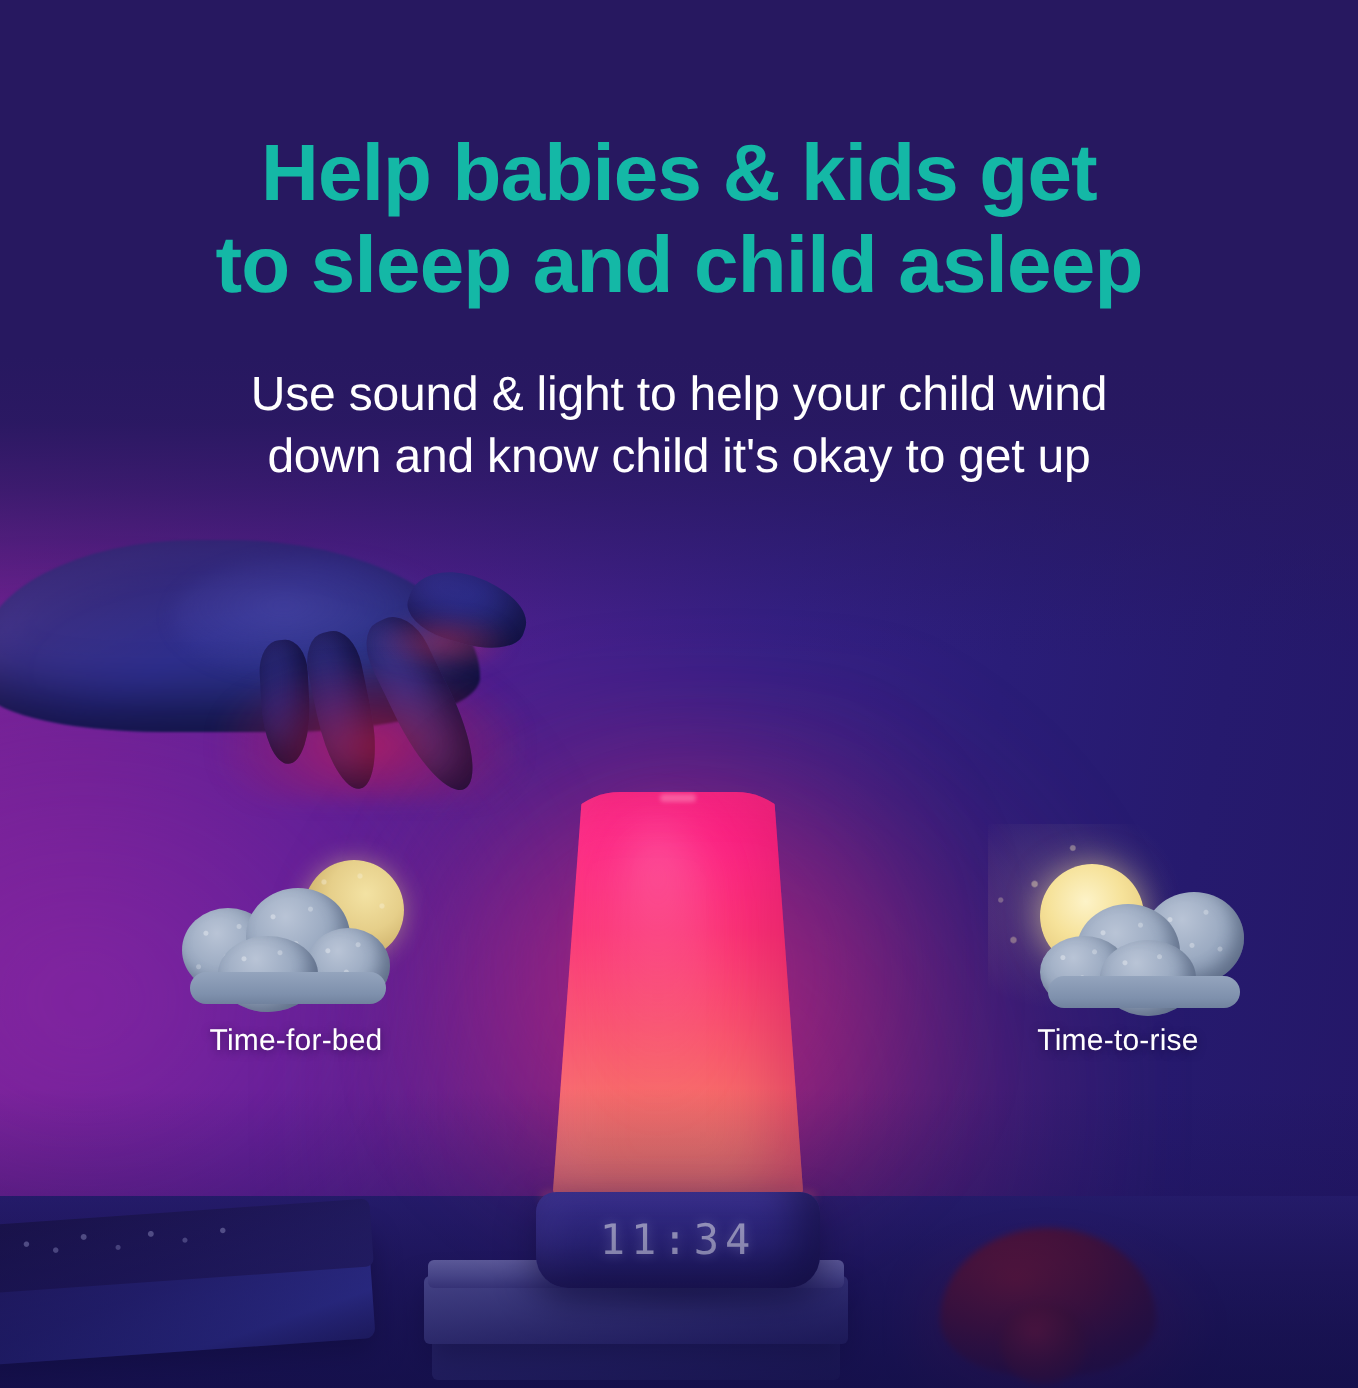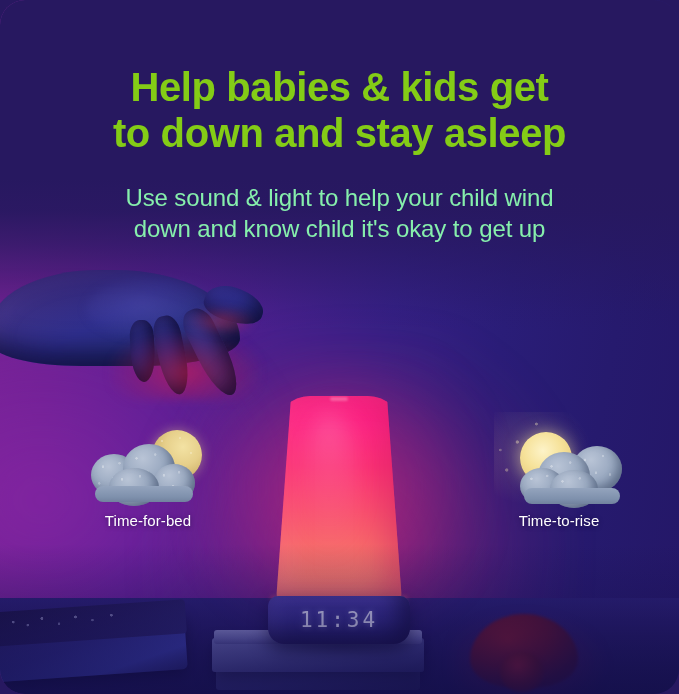--- a/index.html
+++ b/index.html
@@ -18,21 +18,20 @@
     overflow: hidden;
     background: #271860;
   }
 
   
   .scene {
     position: absolute;
     left: 0; top: 0;
     width: 679px; height: 694px;
     overflow: hidden;
-    border-radius: 25px;
   }
 
   
   .wall {
     position: absolute;
     left: 0; top: 0; width: 679px; height: 694px;
     background:
       linear-gradient(100deg,
         #7a2396 0%,
         #6d2192 14%,
@@ -473,31 +472,31 @@
     width: 679px;
     text-align: center;
     z-index: 30;
   }
   .headline {
     margin: 0;
     padding-top: 64px;
     font-size: 40px;
     font-weight: bold;
     line-height: 1.16;
-    color: #84cc16;
+    color: #14b8a6;
     letter-spacing: -0.4px;
   }
   .headline .l2 { display: block; }
   .subhead {
     margin: 0;
     padding-top: 26px;
     font-size: 24px;
     font-weight: normal;
     line-height: 1.28;
-    color: #86efac;
+    color: #ffffff;
     letter-spacing: -0.1px;
   }
   .subhead .l2 { display: block; }
 </style>
 </head>
 <body>
 
 <div id="stage">
 
   <div class="scene">
@@ -565,21 +564,21 @@
       <div class="icon-label">Time-to-rise</div>
     </div>
 
     <div class="bottom-dark"></div>
     <div class="top-fade"></div>
   </div>
 
   <div class="copy">
     <h1 class="headline">
       <span>Help babies &amp; kids get</span>
-      <span class="l2">to down and stay asleep</span>
+      <span class="l2">to sleep and child asleep</span>
     </h1>
     <p class="subhead">
       <span>Use sound &amp; light to help your child wind</span>
       <span class="l2">down and know child it's okay to get up</span>
     </p>
   </div>
 
 </div>
 
 </body></html>

